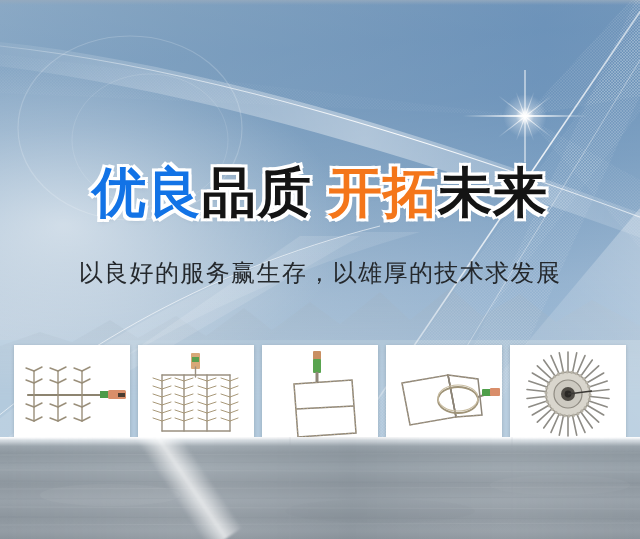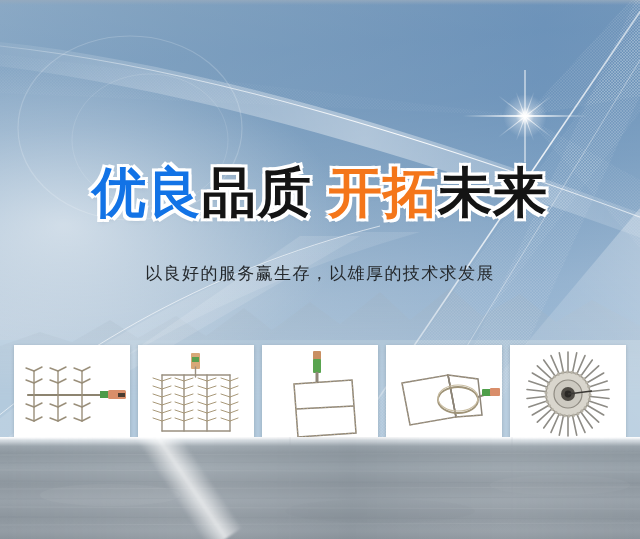--- a/index.html
+++ b/index.html
@@ -162,21 +162,21 @@
   .hl-orange { color: #f4761a; }
   .hl-gap { display: inline-block; width: 16px; }
 
   
   .subtitle {
     position: absolute;
     left: 0; top: 258px;
     width: 640px;
     text-align: center;
     font-family: "DejaVu Sans", "Liberation Sans", sans-serif;
-    font-size: 17px;
+    font-size: 24px;
     font-weight: normal;
     line-height: 30px;
     letter-spacing: 1.4px;
     color: #24282c;
     white-space: nowrap;
   }
 
   
   .cards {
     position: absolute;

